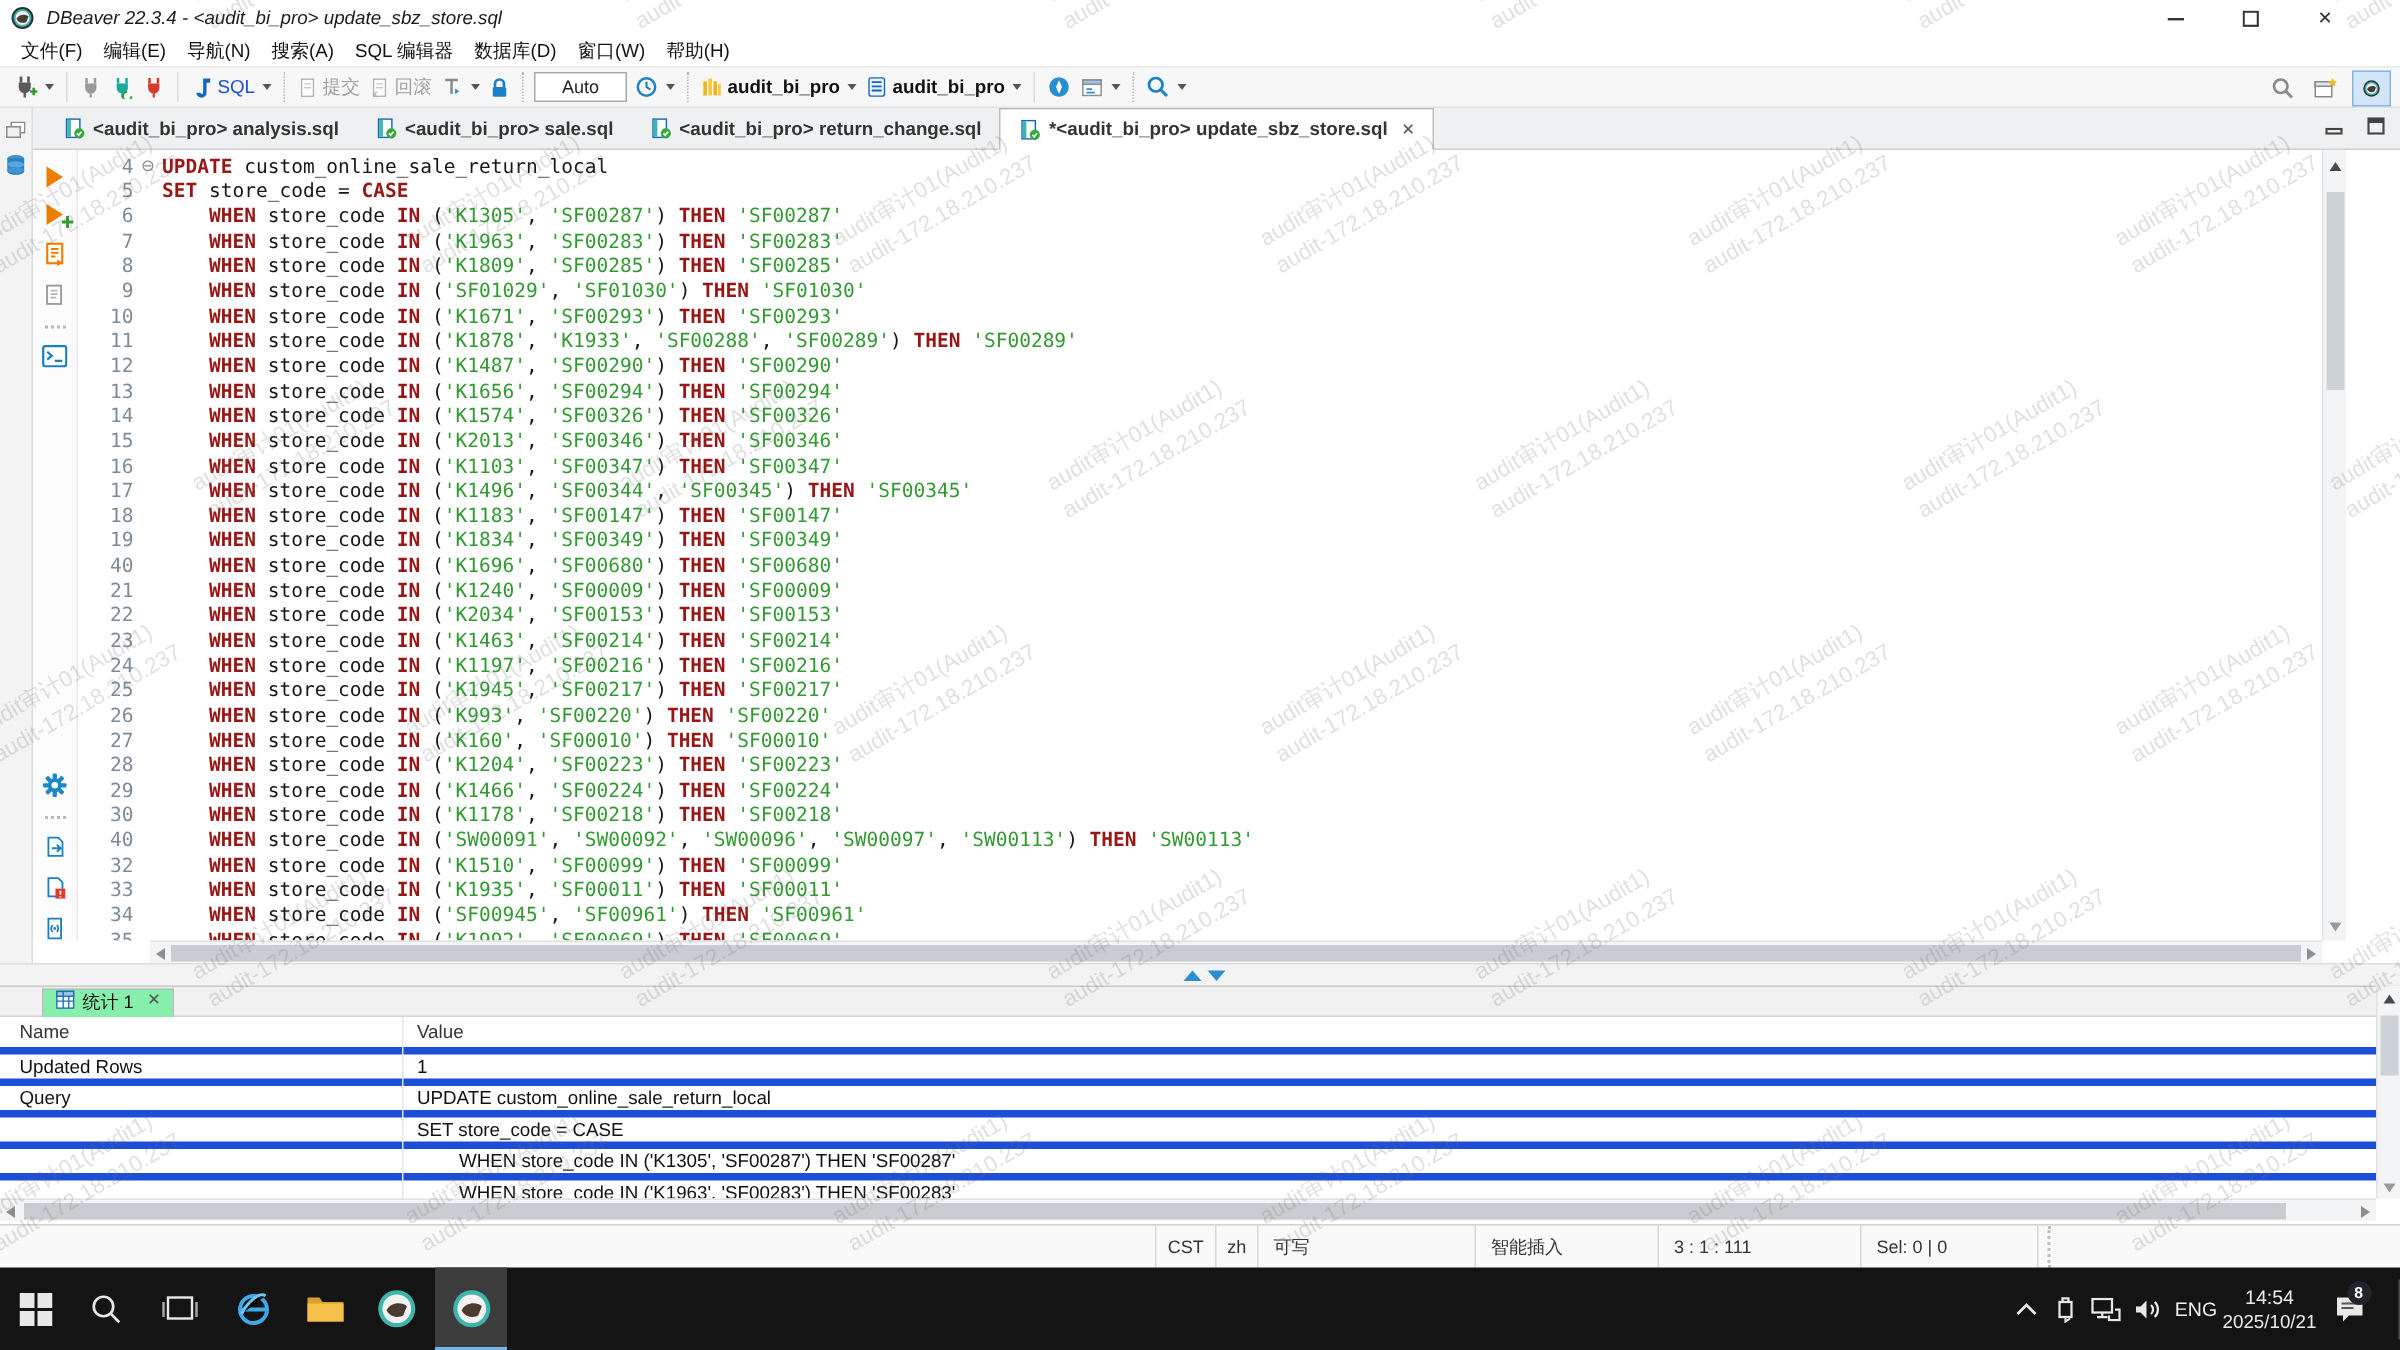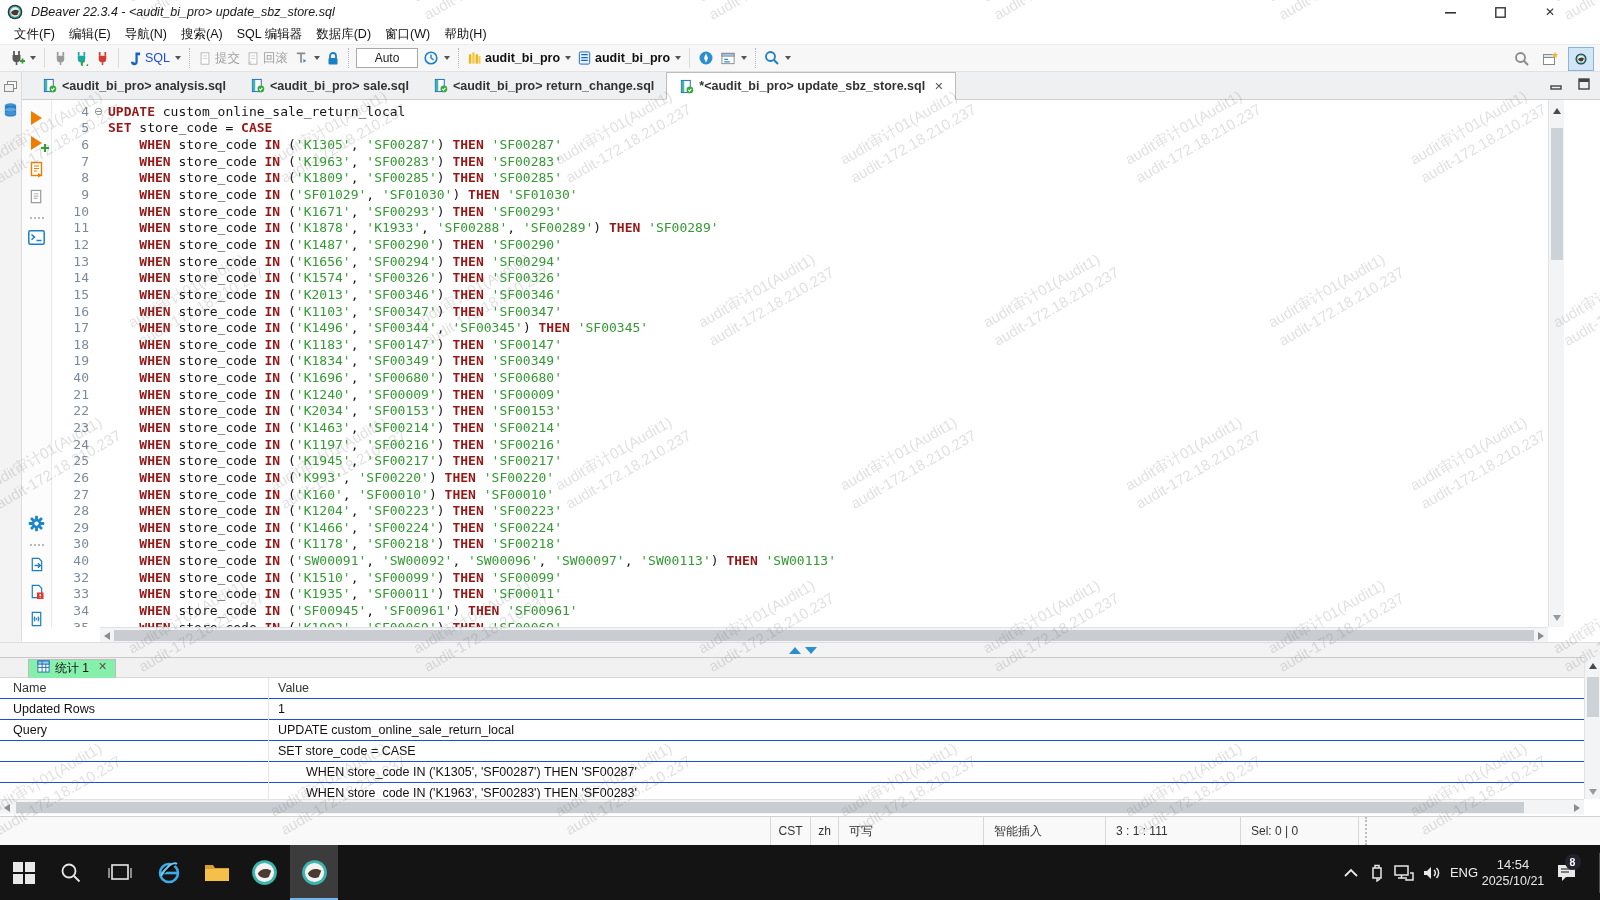--- a/index.html
+++ b/index.html
@@ -65,21 +65,21 @@
   .sash{position:absolute;left:0;top:642px;width:1600px;height:15px;background:#f3f3f3;border-top:1px solid #dedede;}
   .sash-up{position:absolute;left:789px;top:4px;width:0;height:0;border-left:6px solid transparent;border-right:6px solid transparent;border-bottom:7px solid #2a8fd0;}
   .sash-down{position:absolute;left:805px;top:4px;width:0;height:0;border-left:6px solid transparent;border-right:6px solid transparent;border-top:7px solid #2a8fd0;}
   
   .res-tabrow{position:absolute;left:0;top:657px;width:1600px;height:21px;background:#f1f1f1;border-top:1px solid #c9c9c9;border-bottom:1px solid #d7d7d7;}
   .res-tab{position:absolute;left:28px;top:1px;height:20px;display:inline-flex;align-items:flex-start;gap:5px;background:#86efac;border:1px solid #bdbdbd;border-bottom:1px solid #fff;padding:0 8px;font-size:12px;color:#111;}
   .res-table{position:absolute;left:0;top:678px;width:1584px;height:121px;background:#fff;overflow:hidden;}
   .res-header{display:flex;height:20px;align-items:center;font-size:12.5px;color:#333;}
   .res-col-name{width:268px;padding-left:13px;flex:none;}
   .res-col-value{padding-left:10px;}
-  .res-row{display:flex;height:21px;align-items:center;font-size:12.5px;color:#111;border-top:1px solid #1d4ed8;}
+  .res-row{display:flex;height:21px;align-items:center;font-size:12.5px;color:#111;border-top:5px solid #1d4ed8;}
   .res-name{width:268px;padding-left:13px;flex:none;}
   .res-value{padding-left:10px;white-space:pre;}
   .res-value.indent{padding-left:38px;}
   .res-vline{position:absolute;left:268px;top:678px;width:1px;height:121px;background:#e6e6e6;}
   .res-vscroll{position:absolute;left:1584px;top:657px;width:16px;height:142px;background:#f3f4f5;border-left:1px solid #e2e2e2;}
   
   .statusbar{position:absolute;left:0;top:816px;width:1600px;height:29px;background:#f9f9f9;border-top:1px solid #d2d2d2;}
   .status-cells{position:absolute;left:770px;top:0;height:28px;display:flex;align-items:stretch;border-left:1px solid #d8d8d8;}
   .sb-cell{display:flex;align-items:center;font-size:12px;color:#333;border-right:1px solid #d8d8d8;padding:0 10px;}
   .sb-cell.ctr{justify-content:center;padding:0;}

